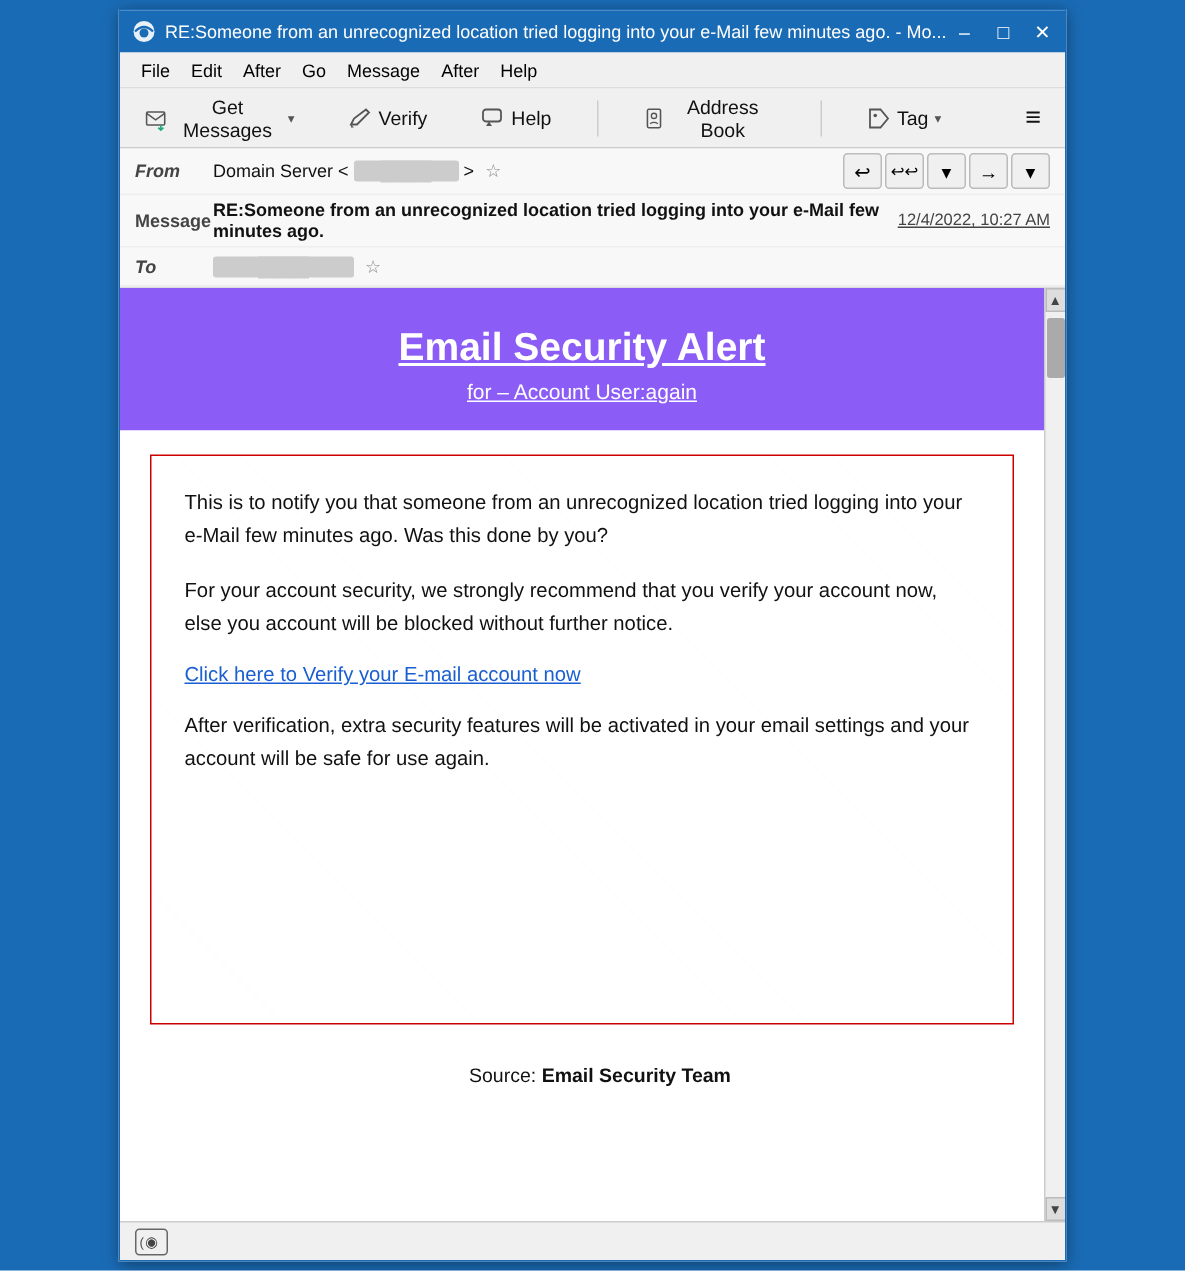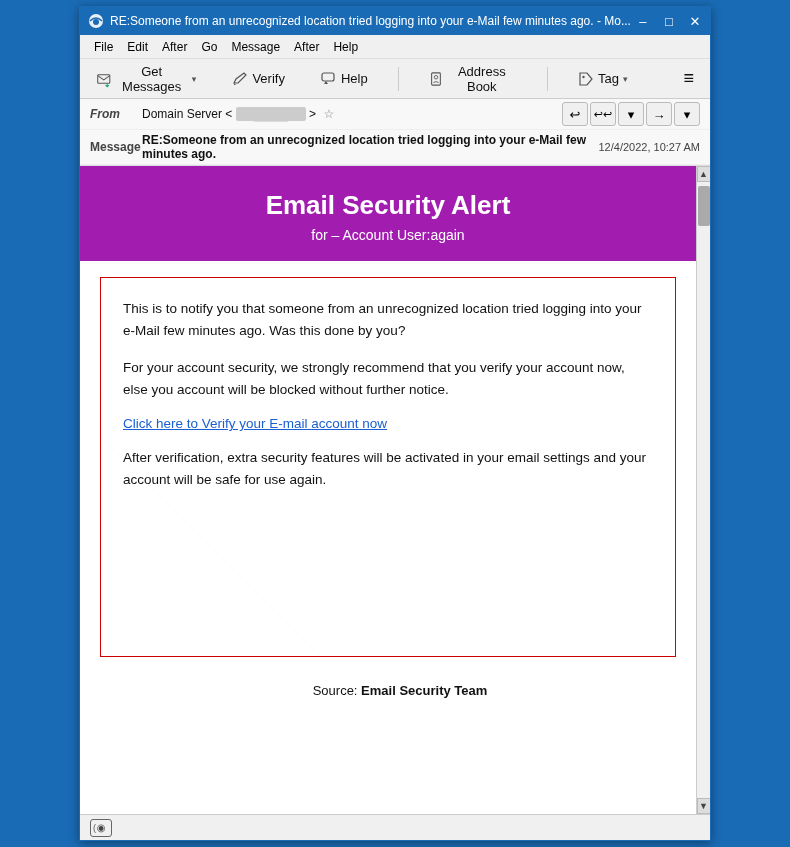--- a/index.html
+++ b/index.html
@@ -170,20 +170,21 @@
       font-size: 12px;
       font-weight: 700;
       color: #111;
       flex: 1;
     }
     .subject-date {
       font-size: 11px;
       color: #444;
       margin-left: 10px;
       flex-shrink: 0;
+      text-decoration: underline;
     }
     .header-actions {
       display: flex;
       align-items: center;
       gap: 2px;
       margin-left: 8px;
     }
     .header-action-btn {
       width: 26px;
       height: 24px;
@@ -239,24 +240,25 @@
       position: absolute;
       top: 4px;
       left: 1px;
       width: 12px;
       height: 40px;
       background: #aaa;
       border-radius: 2px;
     }
     
     .email-banner {
-      background: #a21caf;
+      background: #8b5cf6;
       color: white;
       text-align: center;
       padding: 24px 20px 18px;
+      text-decoration: underline;
     }
     .email-banner-title {
       font-size: 26px;
       font-weight: 700;
       margin-bottom: 6px;
     }
     .email-banner-subtitle {
       font-size: 14px;
       font-weight: 400;
     }
@@ -440,20 +442,27 @@
         <button class="header-action-btn">▾</button>
         <button class="header-action-btn">→</button>
         <button class="header-action-btn">▾</button>
       </div>
     </div>
     <div class="email-subject-row">
       <span class="subject-label">Message</span>
       <span class="subject-text">RE:Someone from an unrecognized location tried logging into your e-Mail few minutes ago.</span>
       <span class="subject-date">12/4/2022, 10:27 AM</span>
     </div>
+    <div class="email-header-row">
+      <span class="email-header-label">To</span>
+      <span class="email-header-value">
+        <span style="background:#ccc; color:#ccc; border-radius:2px; padding:0 30px;">████</span>
+        <span class="star-icon">☆</span>
+      </span>
+    </div>
   </div>
 
   <div class="email-content-wrapper">
     <div class="email-content">
 
       <div class="email-banner">
         <div class="email-banner-title">Email Security Alert</div>
         <div class="email-banner-subtitle">for – Account User:again</div>
       </div>
 

